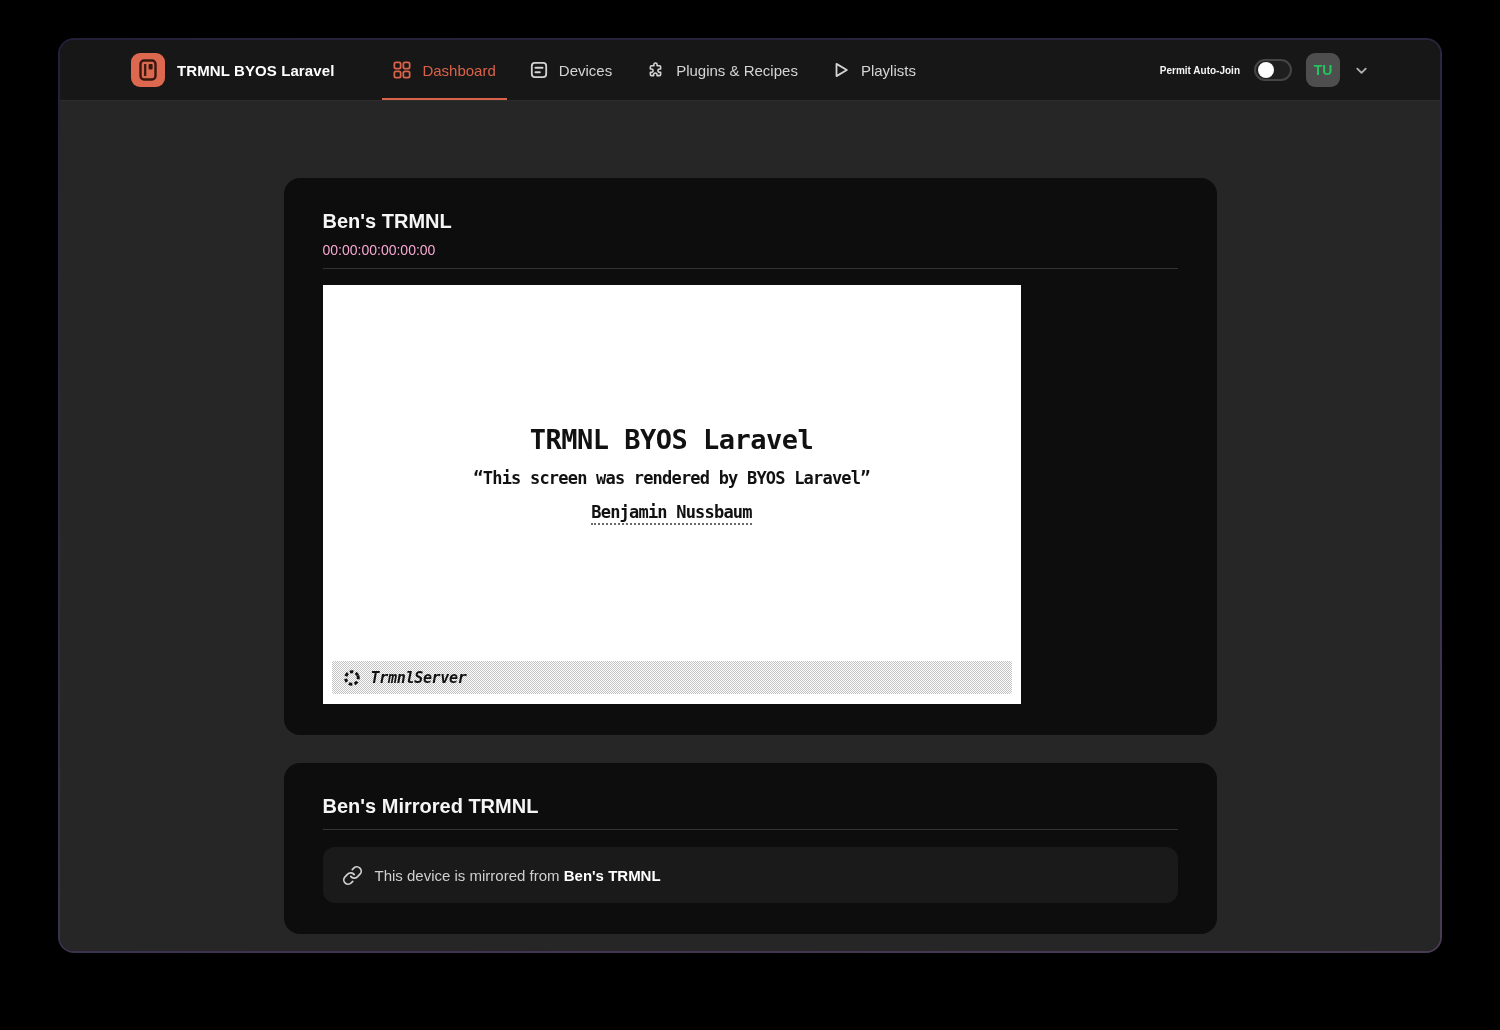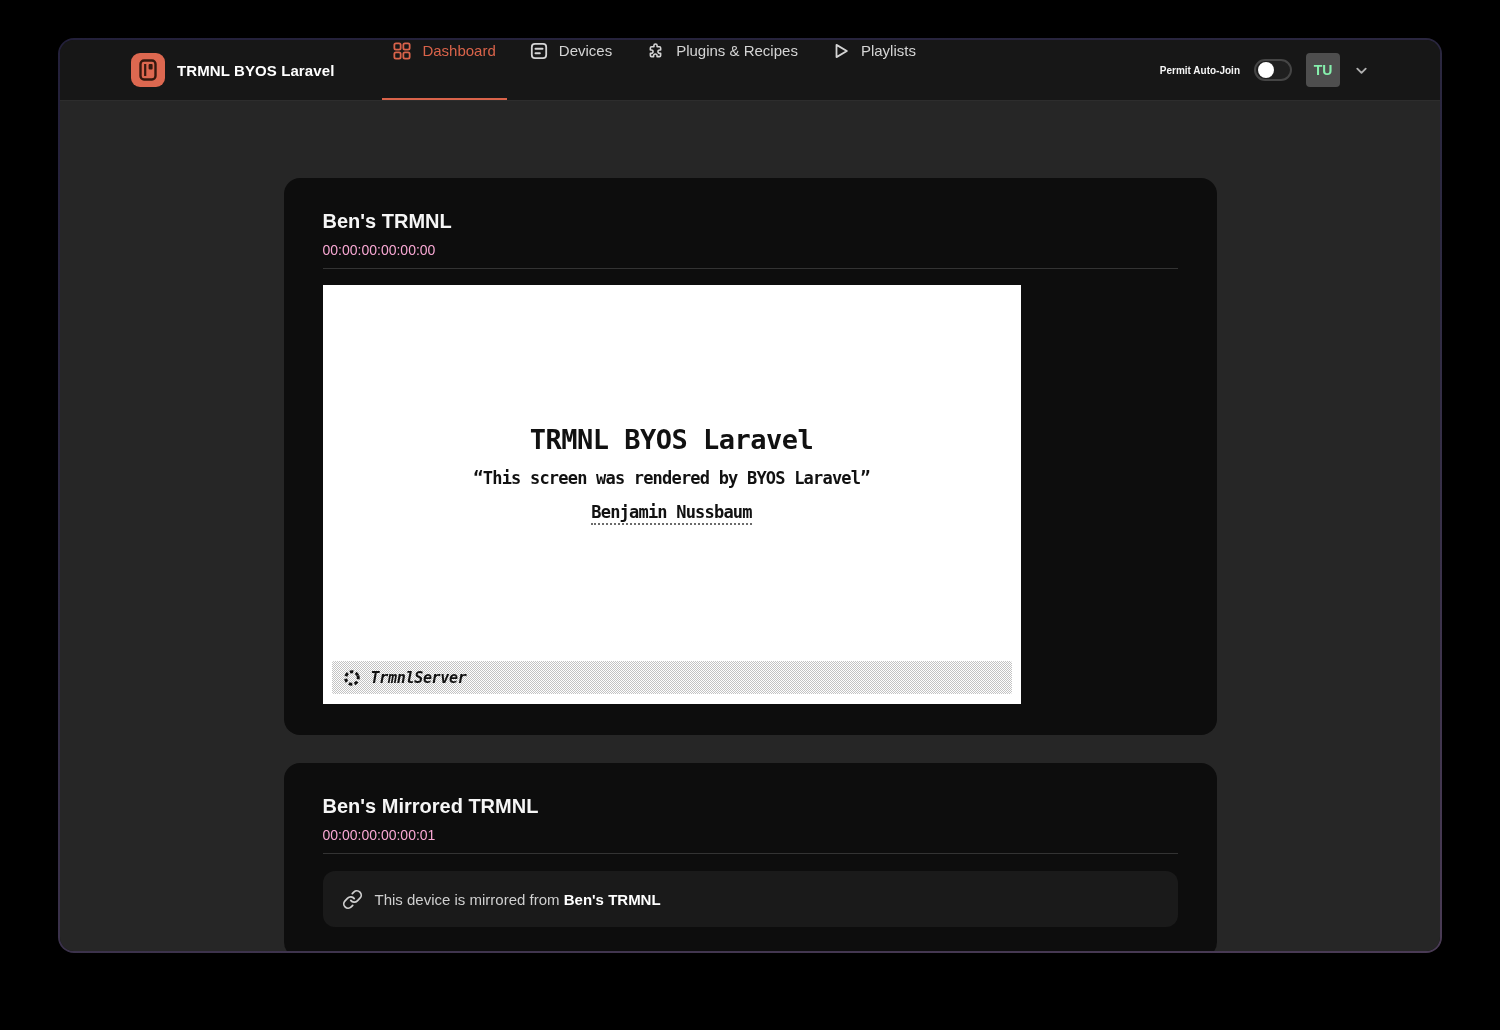--- a/index.html
+++ b/index.html
@@ -17,41 +17,41 @@
 
   
   .nav {
     height:61px; flex:0 0 61px; background:#171717; border-bottom:1px solid #2d2d2d;
     display:flex; align-items:stretch; padding:0 71px;
   }
   .brand { display:flex; align-items:center; gap:12px; margin-right:48px; }
   .brand-title { color:#ffffff; font-size:15px; font-weight:bold; letter-spacing:.1px; }
   .tabs { display:flex; align-items:stretch; gap:12px; }
   .tab {
-    display:flex; gap:11px; padding:0 11px;
+    display:flex; align-items:center; gap:11px; padding:0 11px;
     color:#d4d4d4; font-size:15px; font-weight:500; cursor:pointer;
     border-bottom:2px solid transparent; border-top:2px solid transparent;
   }
   .tab svg { stroke:#d4d4d4; }
   .tab.active { color:var(--accent); border-bottom-color:var(--accent); }
   .tab.active svg { stroke:var(--accent); }
 
   .nav-right { margin-left:auto; display:flex; align-items:center; gap:14px; }
   .permit-label { color:#f5f5f5; font-size:10px; font-weight:bold; }
   .toggle {
     width:38px; height:22px; border-radius:11px; background:#1f1f1f;
     border:2px solid #454545; position:relative; cursor:pointer;
   }
   .toggle-knob {
     position:absolute; left:2px; top:1px; width:16px; height:16px;
     border-radius:50%; background:#ffffff;
   }
   .avatar {
-    width:34px; height:34px; border-radius:4px; background:#4e4e4e;
-    color:#86efac; font-size:14px; font-weight:bold;
+    width:34px; height:34px; border-radius:9px; background:#4e4e4e;
+    color:#22c55e; font-size:14px; font-weight:bold;
     display:flex; align-items:center; justify-content:center; cursor:pointer;
   }
   .chevron { display:flex; align-items:center; cursor:pointer; }
 
   
   .content { flex:1 1 auto; background:#262626; overflow:hidden; }
   .card {
     width:933px; margin:0 auto; background:#0d0d0d; border-radius:16px;
     padding:28px 39px 31px;
   }
@@ -197,21 +197,20 @@
                 <circle cx="9" cy="9" r="6.3" stroke-dasharray="3.4 2.4" transform="rotate(-20 9 9)"></circle>
               </svg>
             </span>
             <span class="status-label">TrmnlServer</span>
           </div>
         </div>
       </div>
 
       <div class="card card-second">
         <div class="card-title">Ben's Mirrored TRMNL</div>
-        <div class="card-mac">00:00:00:00:00:01</div>
         <hr class="card-divider">
 
         <div class="mirror-panel">
           <span>
             <svg width="21" height="21" viewBox="0 0 24 24" fill="none" stroke="#cfcfcf" stroke-width="2" stroke-linecap="round" stroke-linejoin="round">
               <path d="M10 13a5 5 0 0 0 7.54.54l3-3a5 5 0 0 0-7.07-7.07l-1.72 1.71"></path>
               <path d="M14 11a5 5 0 0 0-7.54-.54l-3 3a5 5 0 0 0 7.07 7.07l1.71-1.71"></path>
             </svg>
           </span>
           <span class="mirror-text"><span>This device is mirrored from </span><strong>Ben's TRMNL</strong></span>

